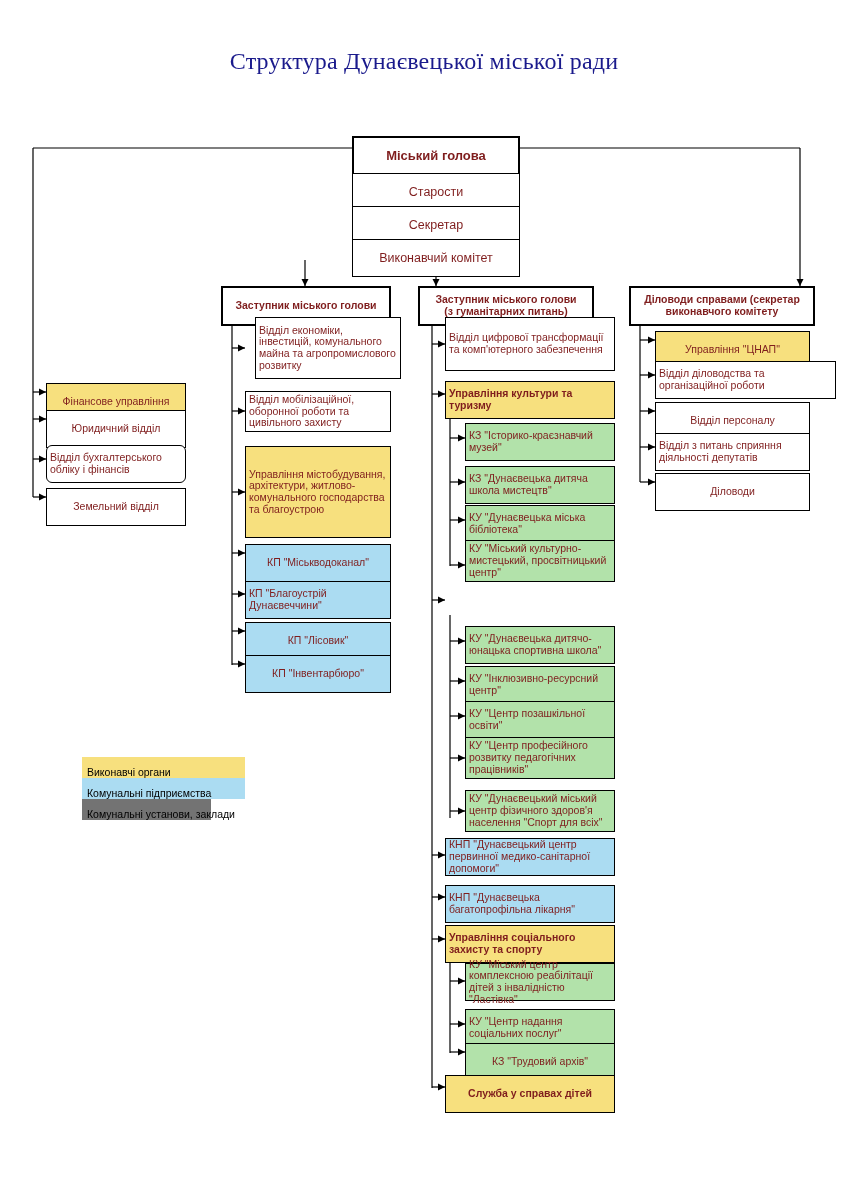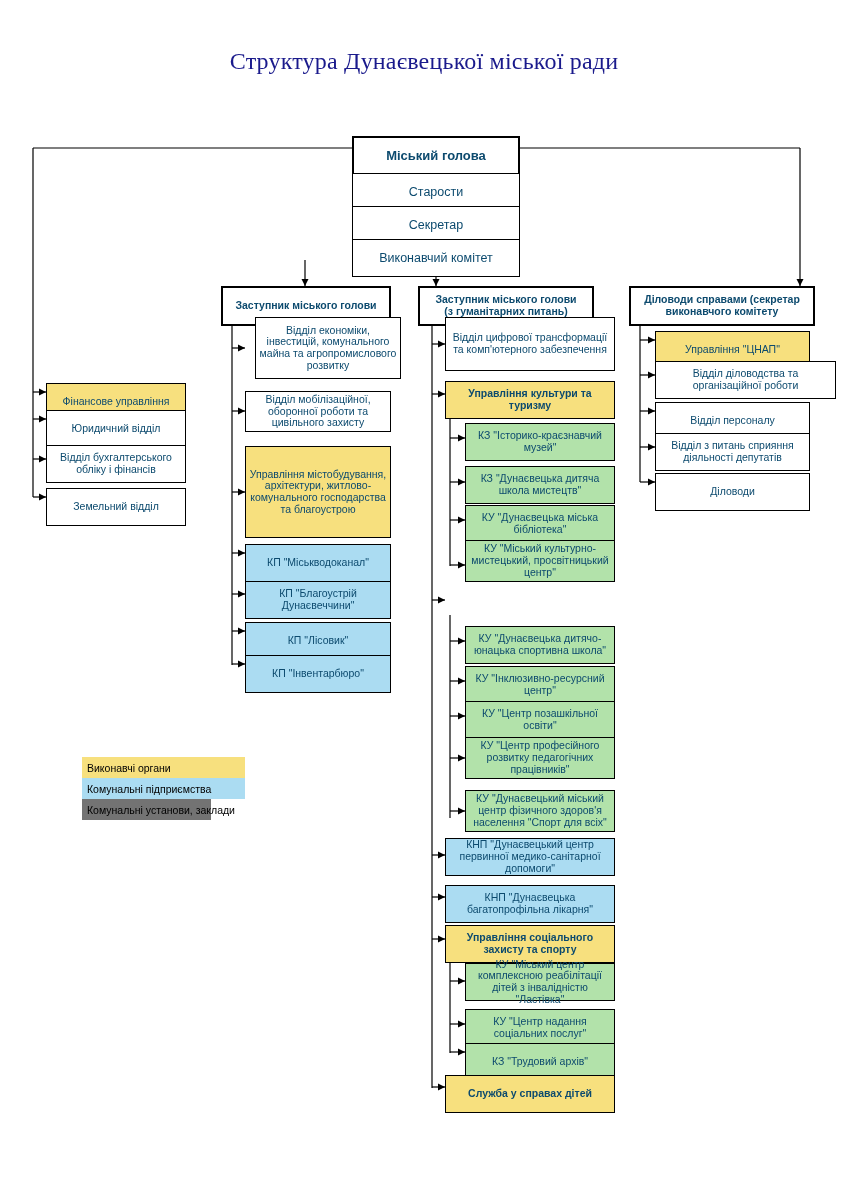--- a/index.html
+++ b/index.html
@@ -14,37 +14,37 @@
     position:absolute;left:0;top:48px;width:848px;text-align:center;
     font-family:"Liberation Serif","DejaVu Serif",serif;
     font-size:24px;color:#1a1a8c;letter-spacing:.2px;
   }
 
   
   .node{
     position:absolute;box-sizing:border-box;
     border:1.6px solid #000;background:#ffffff;
     display:flex;align-items:center;justify-content:center;
-    text-align:center;color:#0c4a6e;line-height:1.12;
+    text-align:left;color:#7f1d1d;line-height:1.12;
     font-size:10.5px;padding:18px 3px;
   }
   .node.white{background:#ffffff;}
   .node.yellow{background:#F7E07E;font-weight:bold;}
   .node.yellow-plain{background:#F7E07E;font-weight:normal;}
   .node.blue{background:#ABDCF2;}
   .node.green{background:#B2E2AA;}
 
   .node.mayor{font-weight:bold;font-size:13px;border-width:2px;}
   .node.toprow{font-size:12.5px;}
   .node.head{font-weight:bold;font-size:10.5px;border-width:2px;}
 
   
   .legend{position:absolute;left:82px;top:757px;width:163px;}
   .legend .sw{
-    box-sizing:border-box;height:21px;display:flex;align-items:center;
+    box-sizing:border-box;height:21px;display:flex;align-items:flex-end;
     padding-left:5px;font-size:10.5px;color:#000;white-space:nowrap;
   }
   .legend .sw.y{background:#F7E07E;}
   .legend .sw.b{background:#ABDCF2;}
   .legend .sw.g{background:#737373;width:129px;}
   svg.wires{position:absolute;left:0;top:0;width:848px;height:1200px;pointer-events:none;}
 </style>
 </head>
 <body>
 
@@ -121,21 +121,21 @@
     </g>
   </svg>
 
   <div class="node mayor" style="left:352px;top:136px;width:168px;height:24px;">Міський голова</div>
   <div class="node toprow" style="left:352px;top:173px;width:168px;height:23px;">Старости</div>
   <div class="node toprow" style="left:352px;top:206px;width:168px;height:23px;">Секретар</div>
   <div class="node toprow" style="left:352px;top:239px;width:168px;height:23px;">Виконавчий комітет</div>
 
   <div class="node yellow-plain" style="left:46px;top:383px;width:140px;height:18px;">Фінансове управління</div>
   <div class="node white" style="left:46px;top:410px;width:140px;height:18px;">Юридичний відділ</div>
-  <div class="node white" style="left:46px;top:445px;width:140px;height:30px;">Відділ бухгалтерського обліку і фінансів</div>
+  <div class="node white" style="left:46px;top:445px;width:140px;height:30px;border-radius:6px;">Відділ бухгалтерського обліку і фінансів</div>
   <div class="node white" style="left:46px;top:488px;width:140px;height:18px;">Земельний відділ</div>
 
   <div class="node head" style="left:221px;top:286px;width:170px;height:23px;">Заступник міського голови</div>
 
   <div class="node white" style="left:255px;top:317px;width:146px;height:62px;">Відділ економіки, інвестицій, комунального майна та агропромислового розвитку</div>
   <div class="node white" style="left:245px;top:391px;width:146px;height:41px;">Відділ мобілізаційної, оборонної роботи та цивільного захисту</div>
   <div class="node yellow-plain" style="left:245px;top:446px;width:146px;height:92px;">Управління містобудування, архітектури, житлово-комунального господарства та благоустрою</div>
   <div class="node blue" style="left:245px;top:544px;width:146px;height:18px;">КП "Міськводоканал"</div>
   <div class="node blue" style="left:245px;top:581px;width:146px;height:28px;">КП "Благоустрій Дунаєвеччини"</div>
   <div class="node blue" style="left:245px;top:622px;width:146px;height:18px;">КП "Лісовик"</div>

